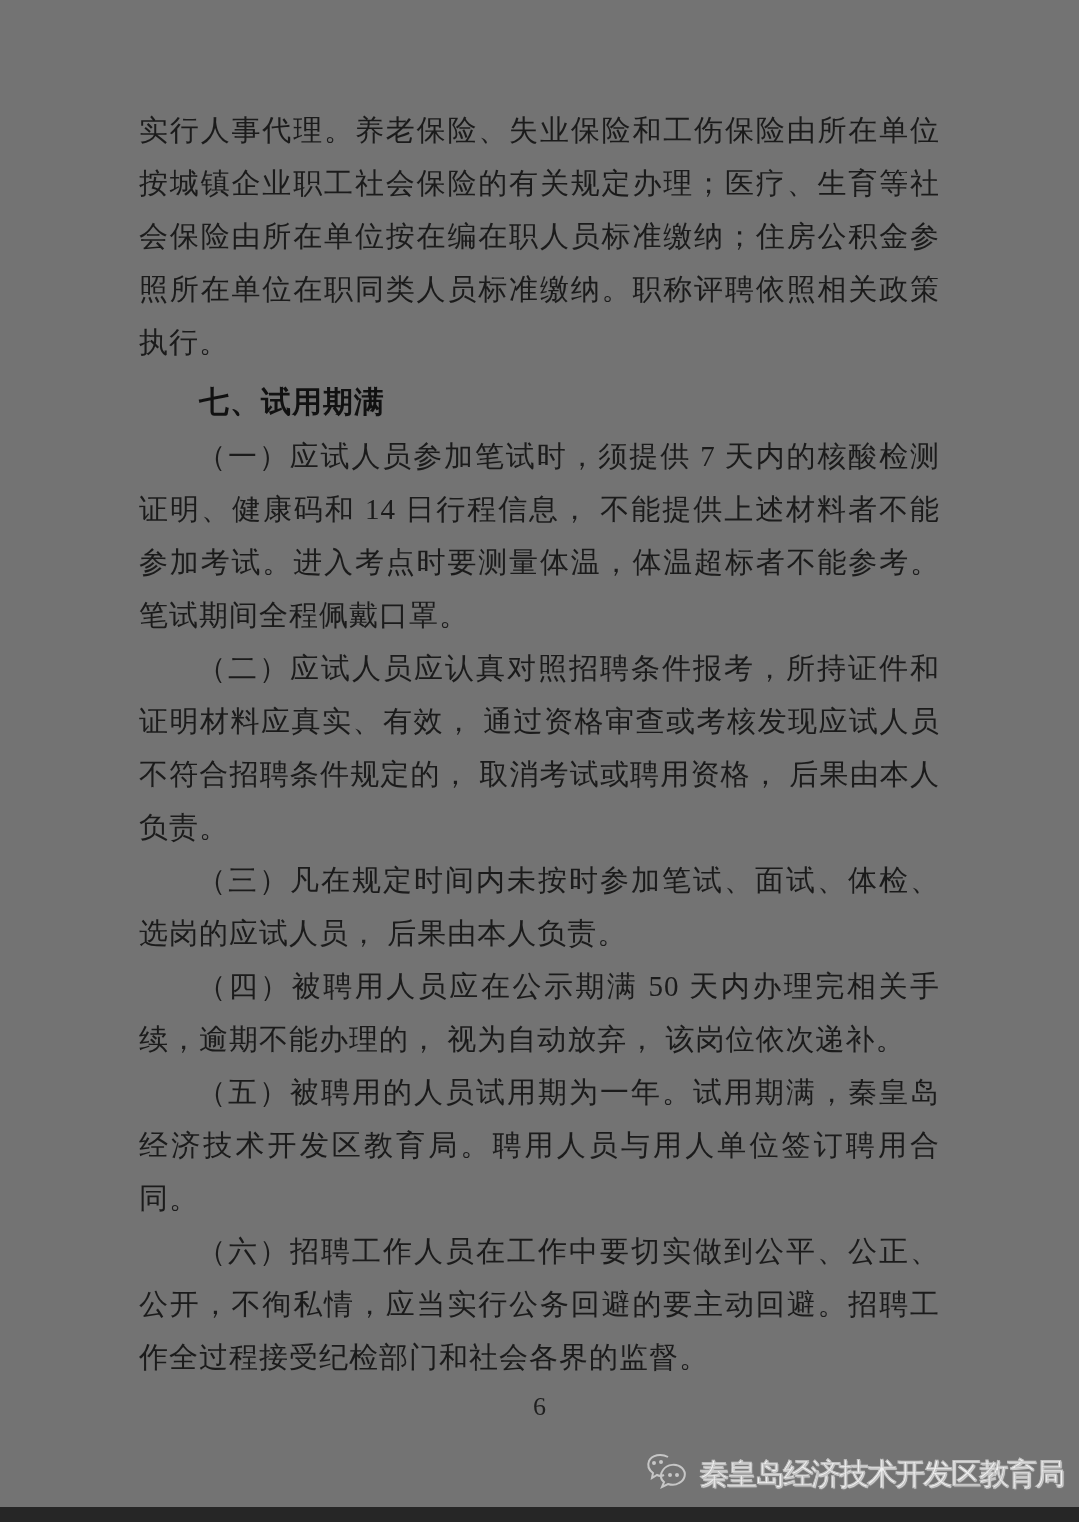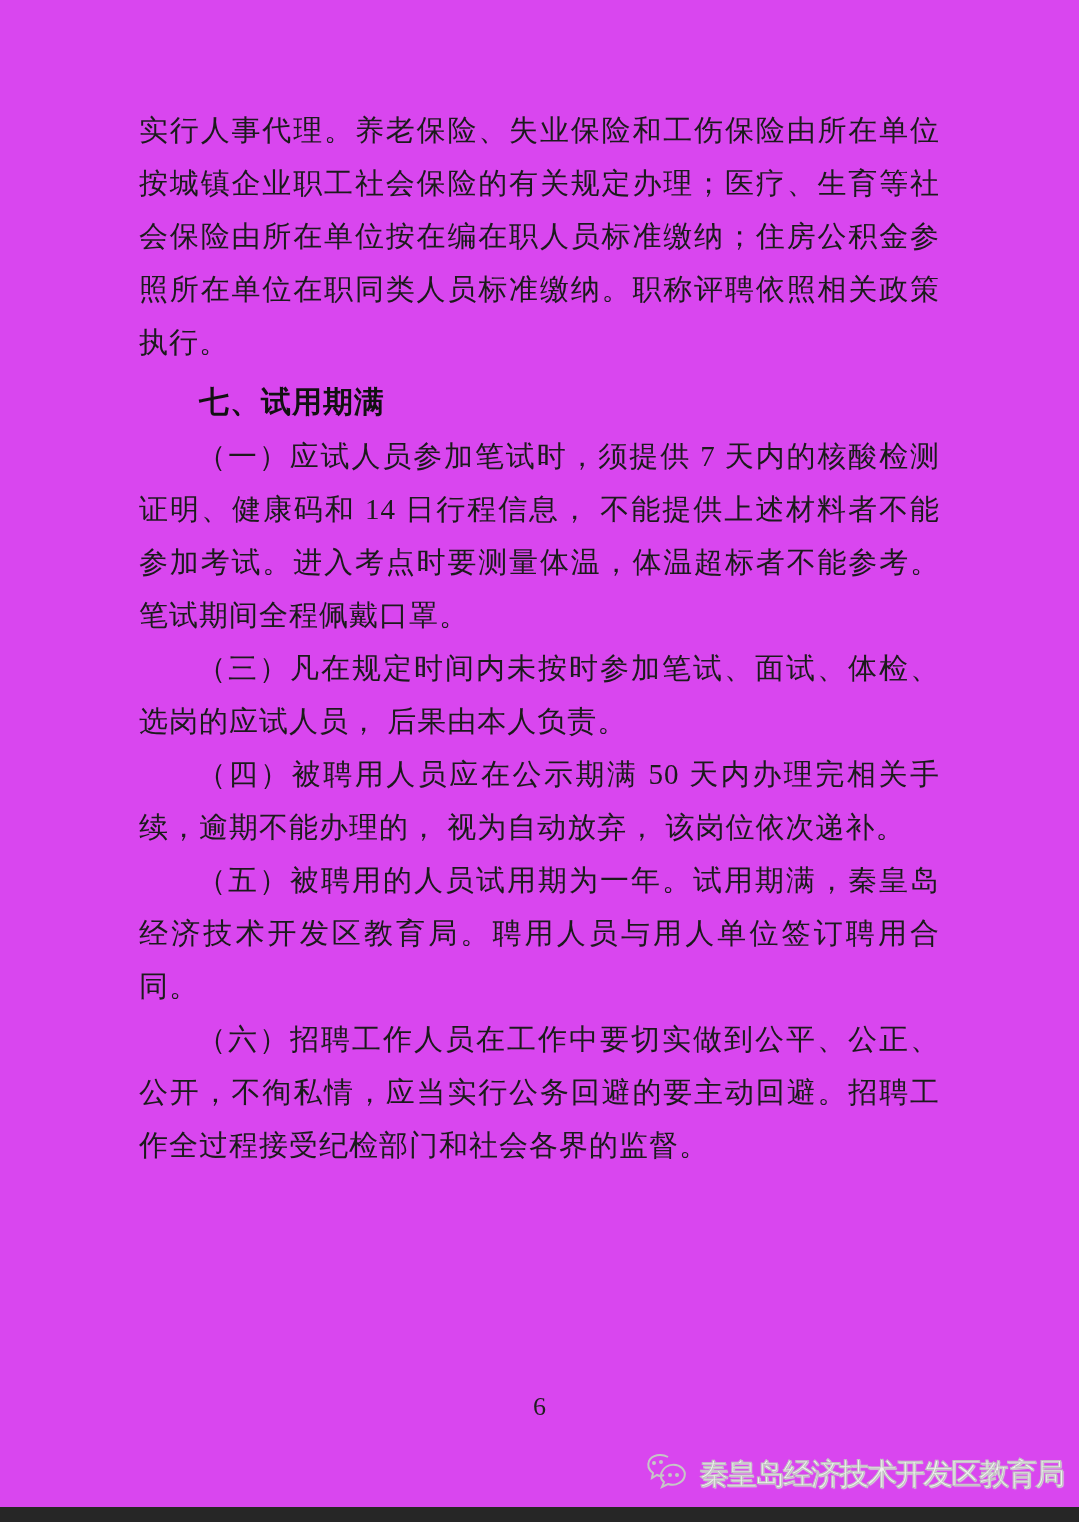--- a/index.html
+++ b/index.html
@@ -10,21 +10,21 @@
     width: 1079px;
     height: 1522px;
     background: #ffffff;
     position: relative;
     font-family: "Liberation Serif", serif;
     overflow: hidden;
   }
   .page {
     position: absolute;
     inset: 0;
-    background: #d946ef;
+    background: #737373;
     overflow: hidden;
   }
   .content {
     position: absolute;
     left: 139px;
     top: 104px;
     width: 801px;
     color: #1b1b1b;
     font-size: 29px;
     line-height: 53px;
@@ -93,20 +93,21 @@
 <body>
 
 <div class="page">
 
   <div class="content">
     <p class="para no-indent">实行人事代理。养老保险、失业保险和工伤保险由所在单位按城镇企业职工社会保险的有关规定办理；医疗、生育等社会保险由所在单位按在编在职人员标准缴纳；住房公积金参照所在单位在职同类人员标准缴纳。职称评聘依照相关政策执行。</p>
 
     <h3 class="heading">七、试用期满</h3>
 
     <p class="para">（一）应试人员参加笔试时，须提供 7 天内的核酸检测证明、健康码和 14 日行程信息， 不能提供上述材料者不能参加考试。进入考点时要测量体温，体温超标者不能参考。笔试期间全程佩戴口罩。</p>
+    <p class="para">（二）应试人员应认真对照招聘条件报考，所持证件和证明材料应真实、有效， 通过资格审查或考核发现应试人员不符合招聘条件规定的， 取消考试或聘用资格， 后果由本人负责。</p>
     <p class="para">（三）凡在规定时间内未按时参加笔试、面试、体检、选岗的应试人员， 后果由本人负责。</p>
     <p class="para">（四）被聘用人员应在公示期满 50 天内办理完相关手续，逾期不能办理的， 视为自动放弃， 该岗位依次递补。</p>
     <p class="para">（五）被聘用的人员试用期为一年。试用期满，秦皇岛经济技术开发区教育局。聘用人员与用人单位签订聘用合同。</p>
     <p class="para">（六）招聘工作人员在工作中要切实做到公平、公正、公开，不徇私情，应当实行公务回避的要主动回避。招聘工作全过程接受纪检部门和社会各界的监督。</p>
   </div>
 
   <div class="page-number">6</div>
 
   <div class="footer">
     <span class="wechat-icon">

